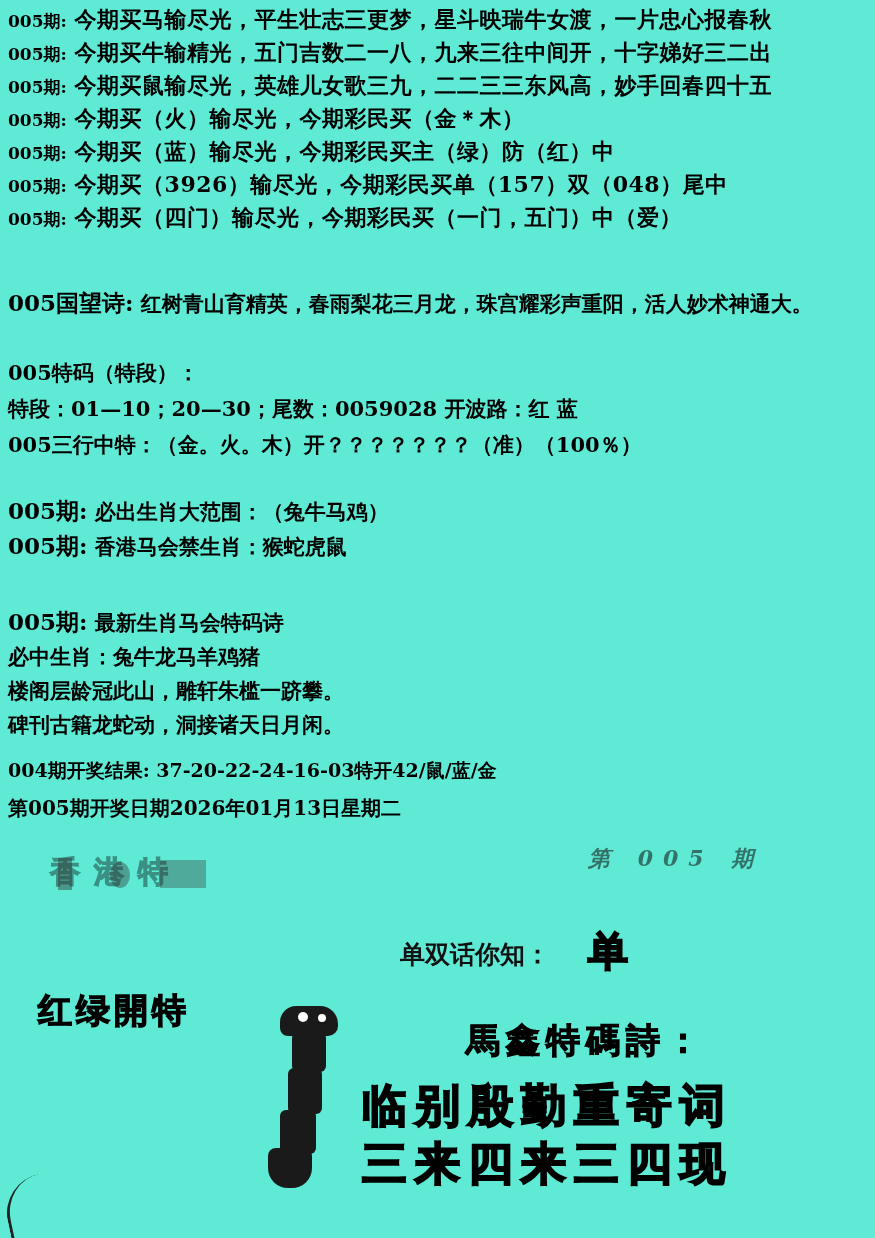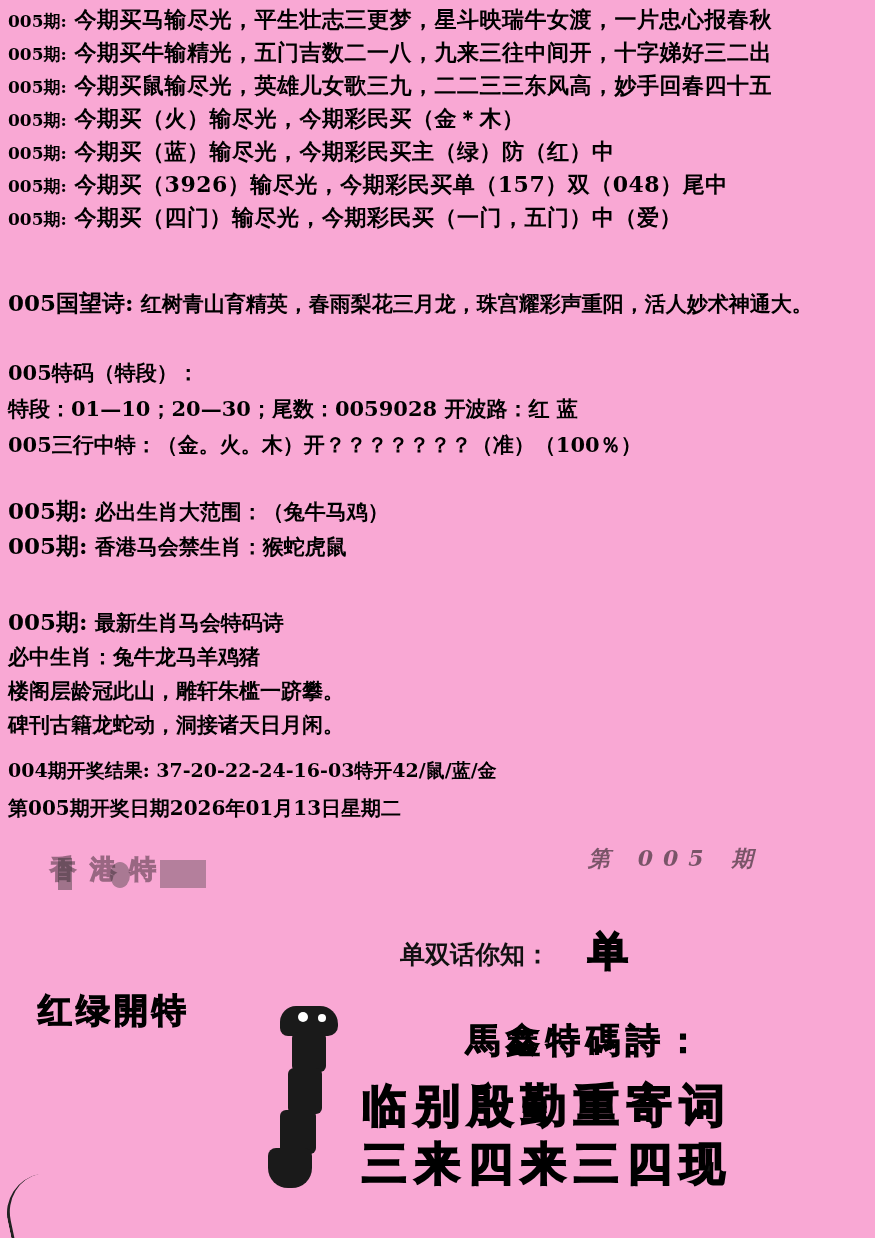--- a/index.html
+++ b/index.html
@@ -12,21 +12,21 @@
     height: 1238px;
     position: relative;
     font-family: "DejaVu Sans", "Liberation Sans", sans-serif;
     color: #000000;
     overflow: hidden;
   }
   .page {
     position: relative;
     width: 875px;
     height: 1238px;
-    background: #f9a8d4;
+    background: #5eead4;
   }
 
   
   .verse-block {
     position: absolute;
     left: 8px;
     top: 4px;
     width: 860px;
   }
   .verse-line {
@@ -208,21 +208,21 @@
     <div class="line" style="margin-top:4px;">碑刊古籍龙蛇动，洞接诸天日月闲。</div>
   </div>
 
   <div class="block" style="top:755px;">
     <div class="result-line">004期开奖结果: 37-20-22-24-16-03特开42/鼠/蓝/金</div>
     <div class="result-line strong" style="margin-top:8px;">第005期开奖日期2026年01月13日星期二</div>
   </div>
 
   <div class="art-zone">
 
-    <div class="brush very-faded thick" style="left:50px; top:14px; font-size:26px; letter-spacing:14px;">香港特</div>
+    <div class="brush very-faded thick" style="left:50px; top:14px; font-size:30px; letter-spacing:14px;">香港特</div>
     <div class="sep-smudge" style="left:58px; top:20px; width:14px; height:32px; opacity:.45;"></div>
     <div class="sep-smudge" style="left:110px; top:24px; width:20px; height:26px; opacity:.4; border-radius:50%;"></div>
     <div class="sep-smudge" style="left:160px; top:22px; width:46px; height:28px; opacity:.35;"></div>
 
     <div class="brush faded" style="left:588px; top:6px; font-size:22px; letter-spacing:10px; font-style:italic;">第 005 期</div>
 
     <div class="brush" style="left:400px; top:100px; font-size:25px;">单双话你知：</div>
     <div class="brush thicker" style="left:588px; top:86px; font-size:40px;">单</div>
 
     <div class="brush thick" style="left:38px; top:150px; font-size:34px; letter-spacing:4px;">红绿開特</div>

